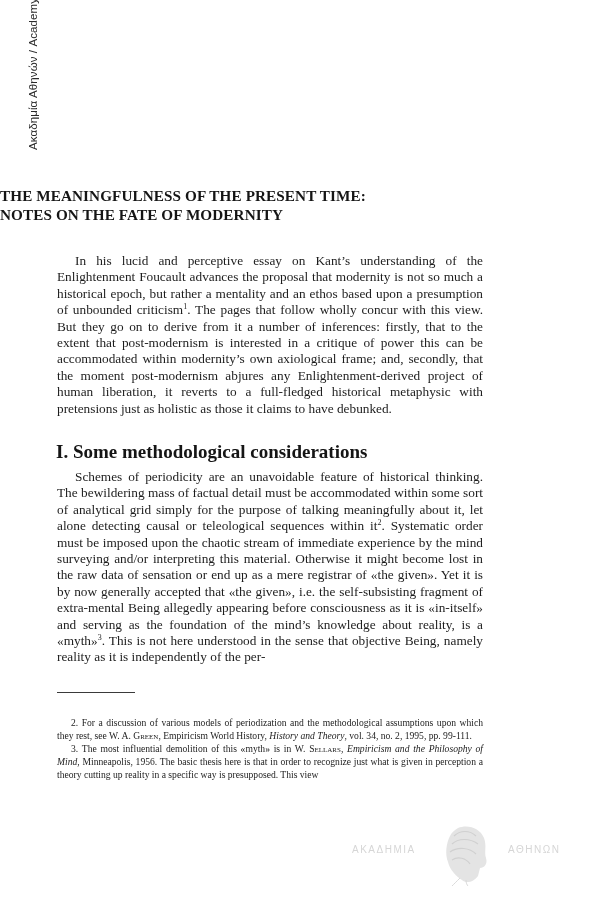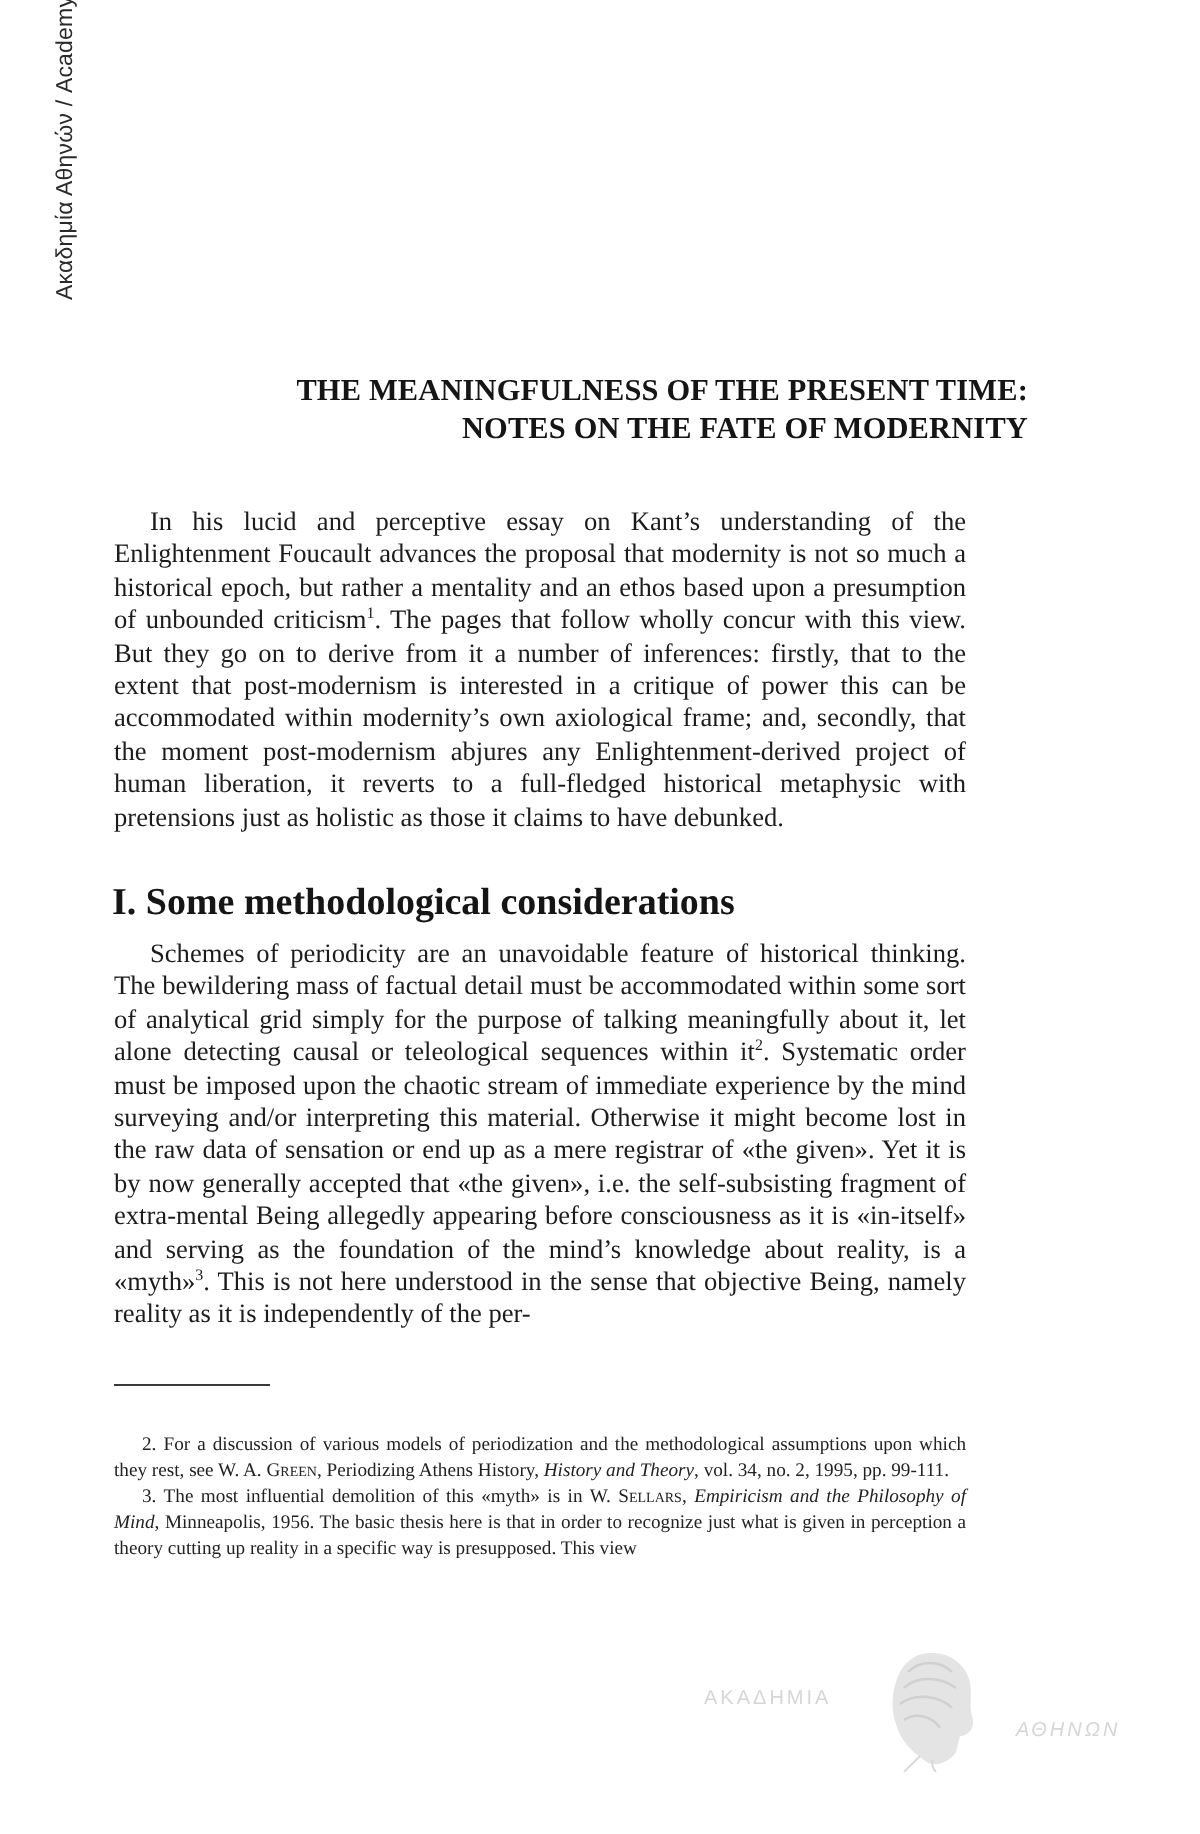--- a/index.html
+++ b/index.html
@@ -25,21 +25,21 @@
       font-family: "Liberation Sans", "DejaVu Sans", sans-serif;
       font-size: 11.5px;
       color: #2a2a2a;
       letter-spacing: 0.1px;
     }
     .title {
       position: absolute;
       left: 0;
       width: 514px;
       top: 186px;
-      text-align: right;
+      text-align: left;
       font-weight: bold;
       font-size: 15.2px;
       line-height: 19px;
       color: #151515;
       letter-spacing: 0.1px;
     }
     .title .line { display: block; }
     .body-text {
       position: absolute;
       left: 57px;
@@ -101,21 +101,21 @@
       pointer-events: none;
     }
     .wm-text {
       position: absolute;
       font-family: "Liberation Sans", "DejaVu Sans", sans-serif;
       font-size: 10px;
       letter-spacing: 1.5px;
       color: #d6d6d6;
     }
     .wm-left { left: 352px; top: 6px; }
-    .wm-right { left: 508px; top: 22px; font-style: italic; }
+    .wm-right { left: 508px; top: 6px; }
     .wm-head {
       position: absolute;
       left: 440px;
       top: -14px;
       width: 50px;
       height: 62px;
     }
   </style>
 </head>
 <body>
@@ -133,21 +133,21 @@
 
 <div class="section-heading">I. Some methodological considerations</div>
 
 <div class="body-text p2">
   <p><span>Schemes of periodicity are an unavoidable feature of historical thinking. The bewildering mass of factual detail must be accommodated within some sort of analytical grid simply for the purpose of talking meaningfully about it, let alone detecting causal or teleological sequences within it</span><sup>2</sup><span>. Systematic order must be imposed upon the chaotic stream of immediate experience by the mind surveying and/or interpreting this material. Otherwise it might become lost in the raw data of sensation or end up as a mere registrar of «the given». Yet it is by now generally accepted that «the given», i.e. the self-subsisting fragment of extra-mental Being allegedly appearing before consciousness as it is «in-itself» and serving as the foundation of the mind’s knowledge about reality, is a «myth»</span><sup>3</sup><span>. This is not here understood in the sense that objective Being, namely reality as it is independently of the per-</span></p>
 </div>
 
 <div class="fn-rule"></div>
 
 <div class="footnotes">
-  <p><span>2.</span> <span>For a discussion of various models of periodization and the methodological assumptions upon which they rest, see W. A. </span><span class="sc">Green</span><span>, Periodizing Athens History, </span><i>History and Theory</i><span>, vol. 34, no. 2, 1995, pp. 99-111.</span></p>
+  <p><span>2.</span> <span>For a discussion of various models of periodization and the methodological assumptions upon which they rest, see W. A. </span><span class="sc">Green</span><span>, Empiricism World History, </span><i>History and Theory</i><span>, vol. 34, no. 2, 1995, pp. 99-111.</span></p>
   <p><span>3.</span> <span>The most influential demolition of this «myth» is in W. </span><span class="sc">Sellars</span><span>, </span><i>Empiricism and the Philosophy of Mind</i><span>, Minneapolis, 1956. The basic thesis here is that in order to recognize just what is given in perception a theory cutting up reality in a specific way is presupposed.  This view</span></p>
 </div>
 
 <div class="watermark">
   <span class="wm-text wm-left">ΑΚΑΔΗΜΙΑ</span>
   <svg class="wm-head" viewBox="0 0 50 62">
     <path d="M18 4 C28 0 40 4 44 14 C47 22 44 28 46 34 C48 40 44 44 40 44 L38 52 C34 58 26 60 22 56 C16 52 10 46 8 38 C5 30 6 20 10 12 C12 8 15 6 18 4 Z" fill="#e4e4e4"></path>
     <path d="M14 12 C20 6 30 6 36 12 M12 20 C18 14 30 14 38 20 M10 28 C18 22 30 24 36 30 M12 36 C18 32 26 34 30 40" stroke="#d0d0d0" stroke-width="1.2" fill="none"></path>
     <path d="M20 54 C16 58 14 60 12 62 M26 56 C26 59 27 61 28 62" stroke="#dadada" stroke-width="1" fill="none"></path>
   </svg>

